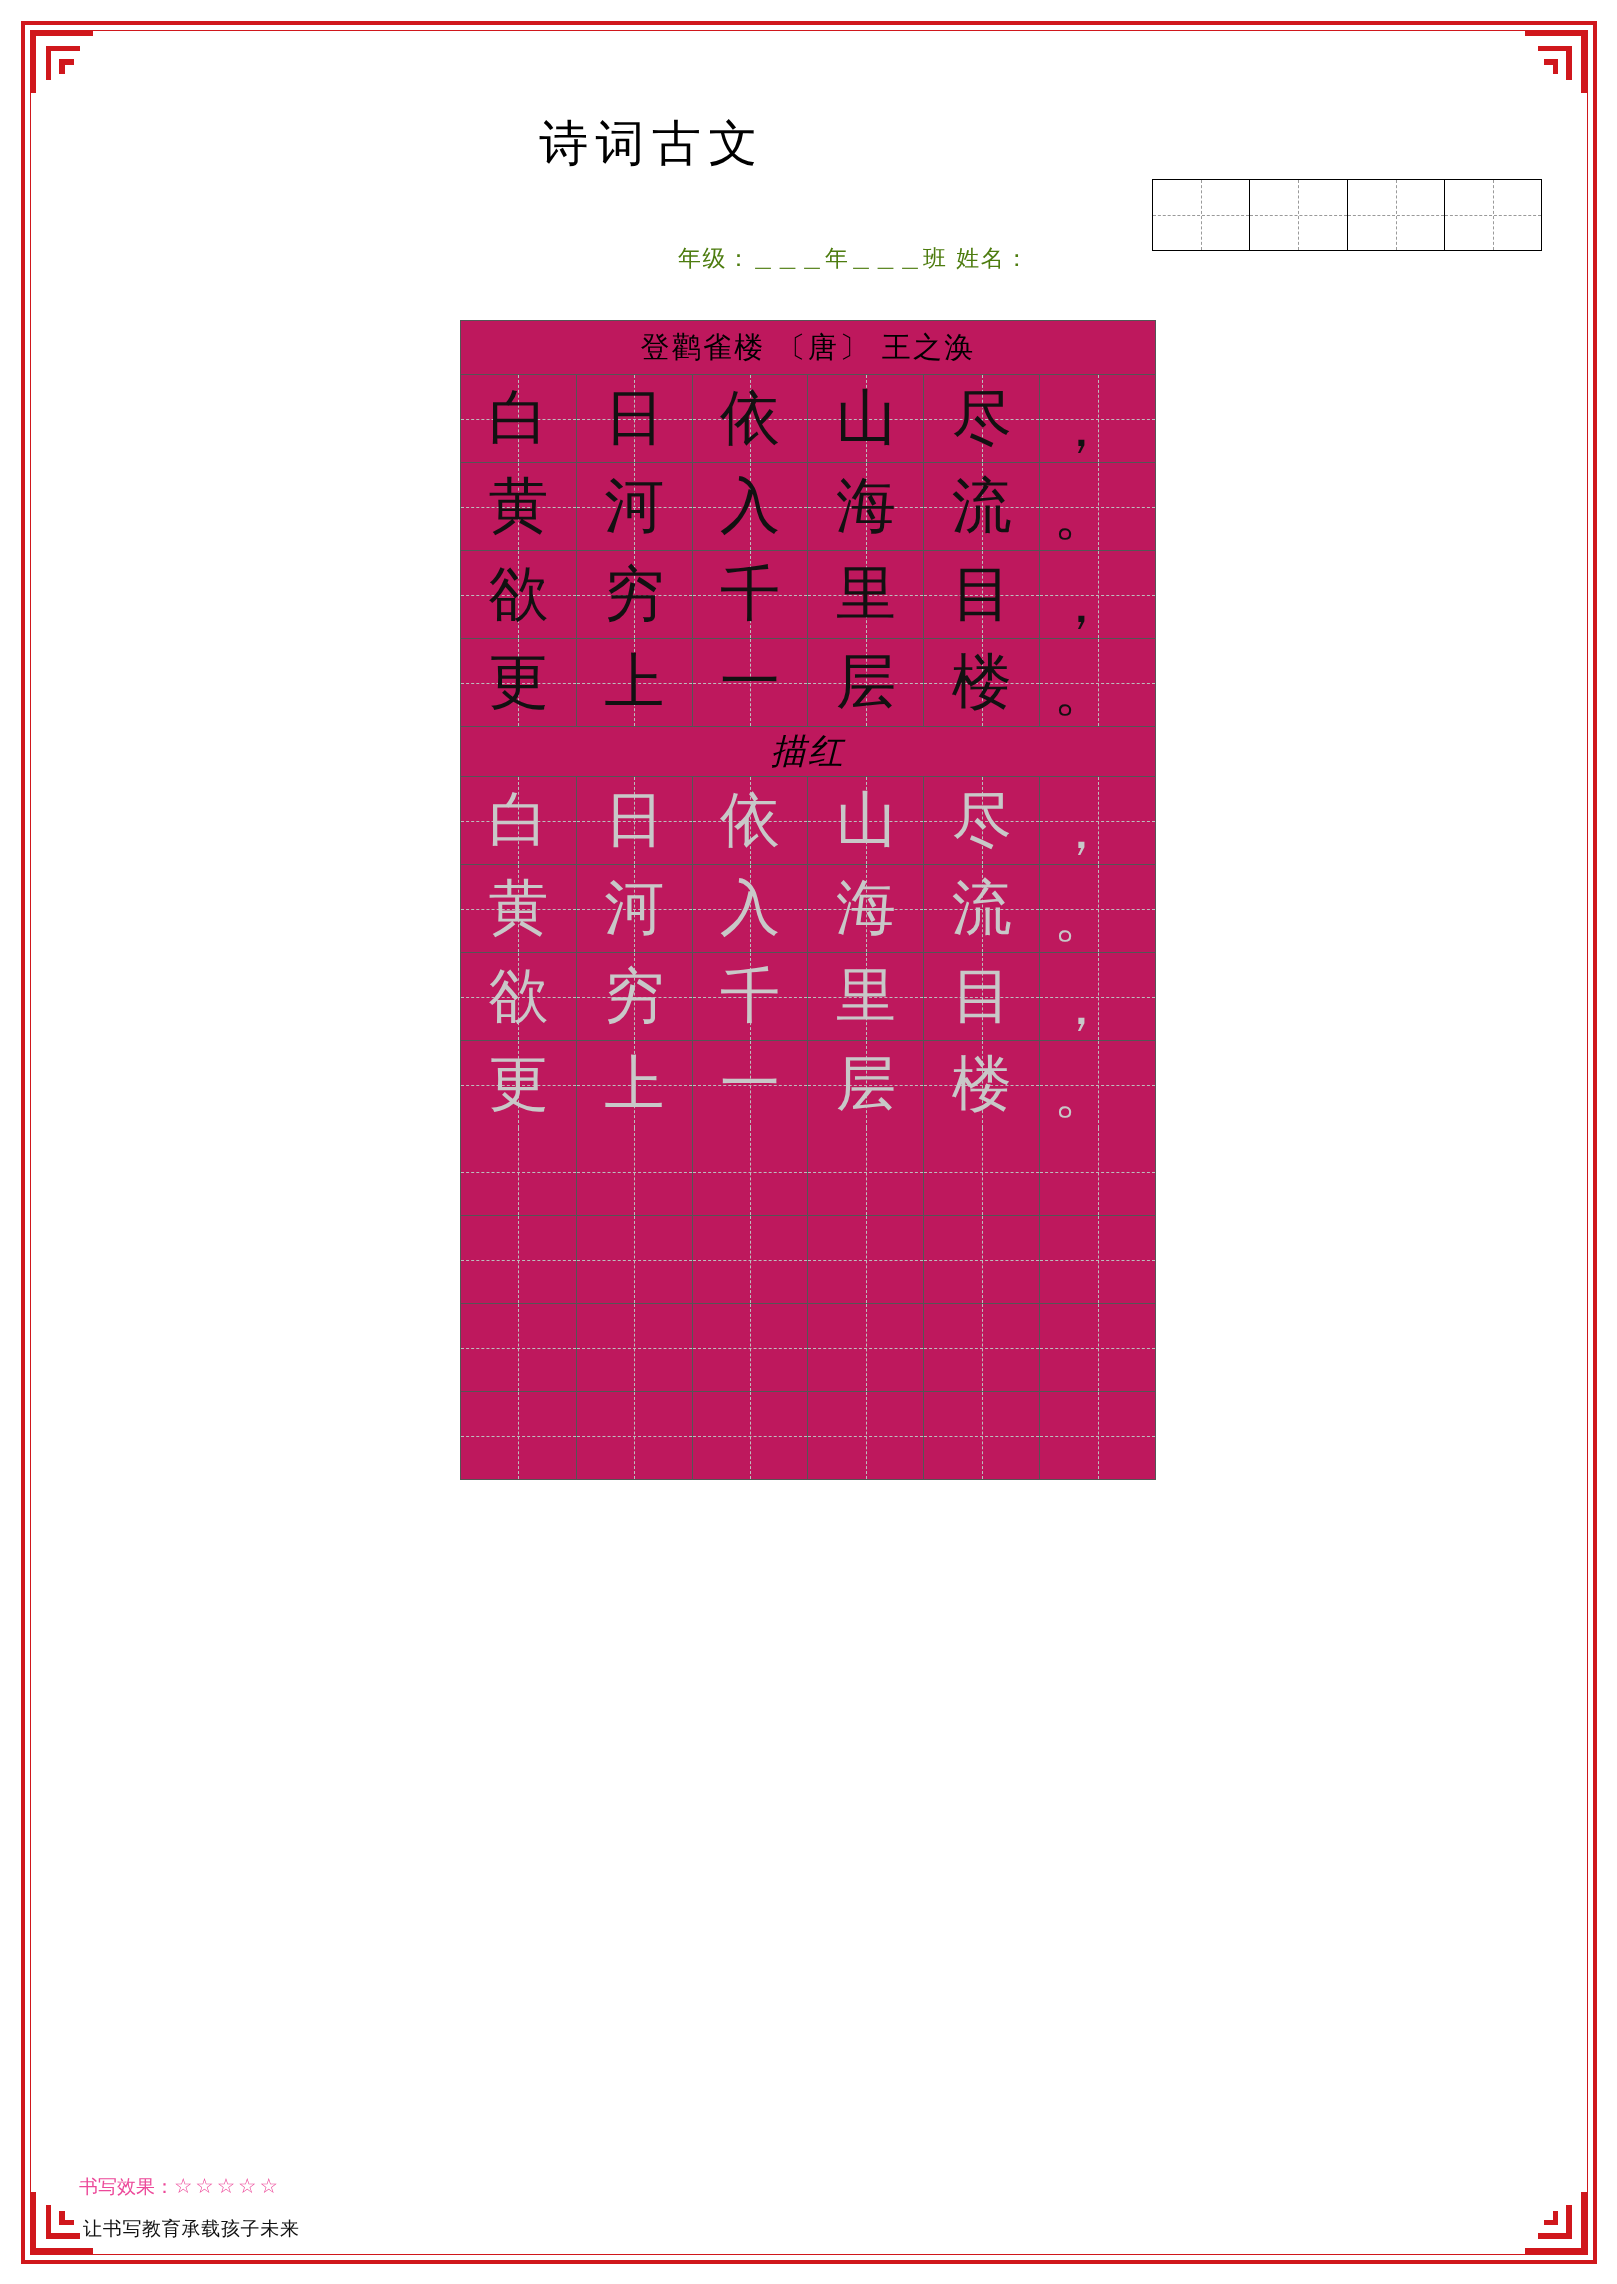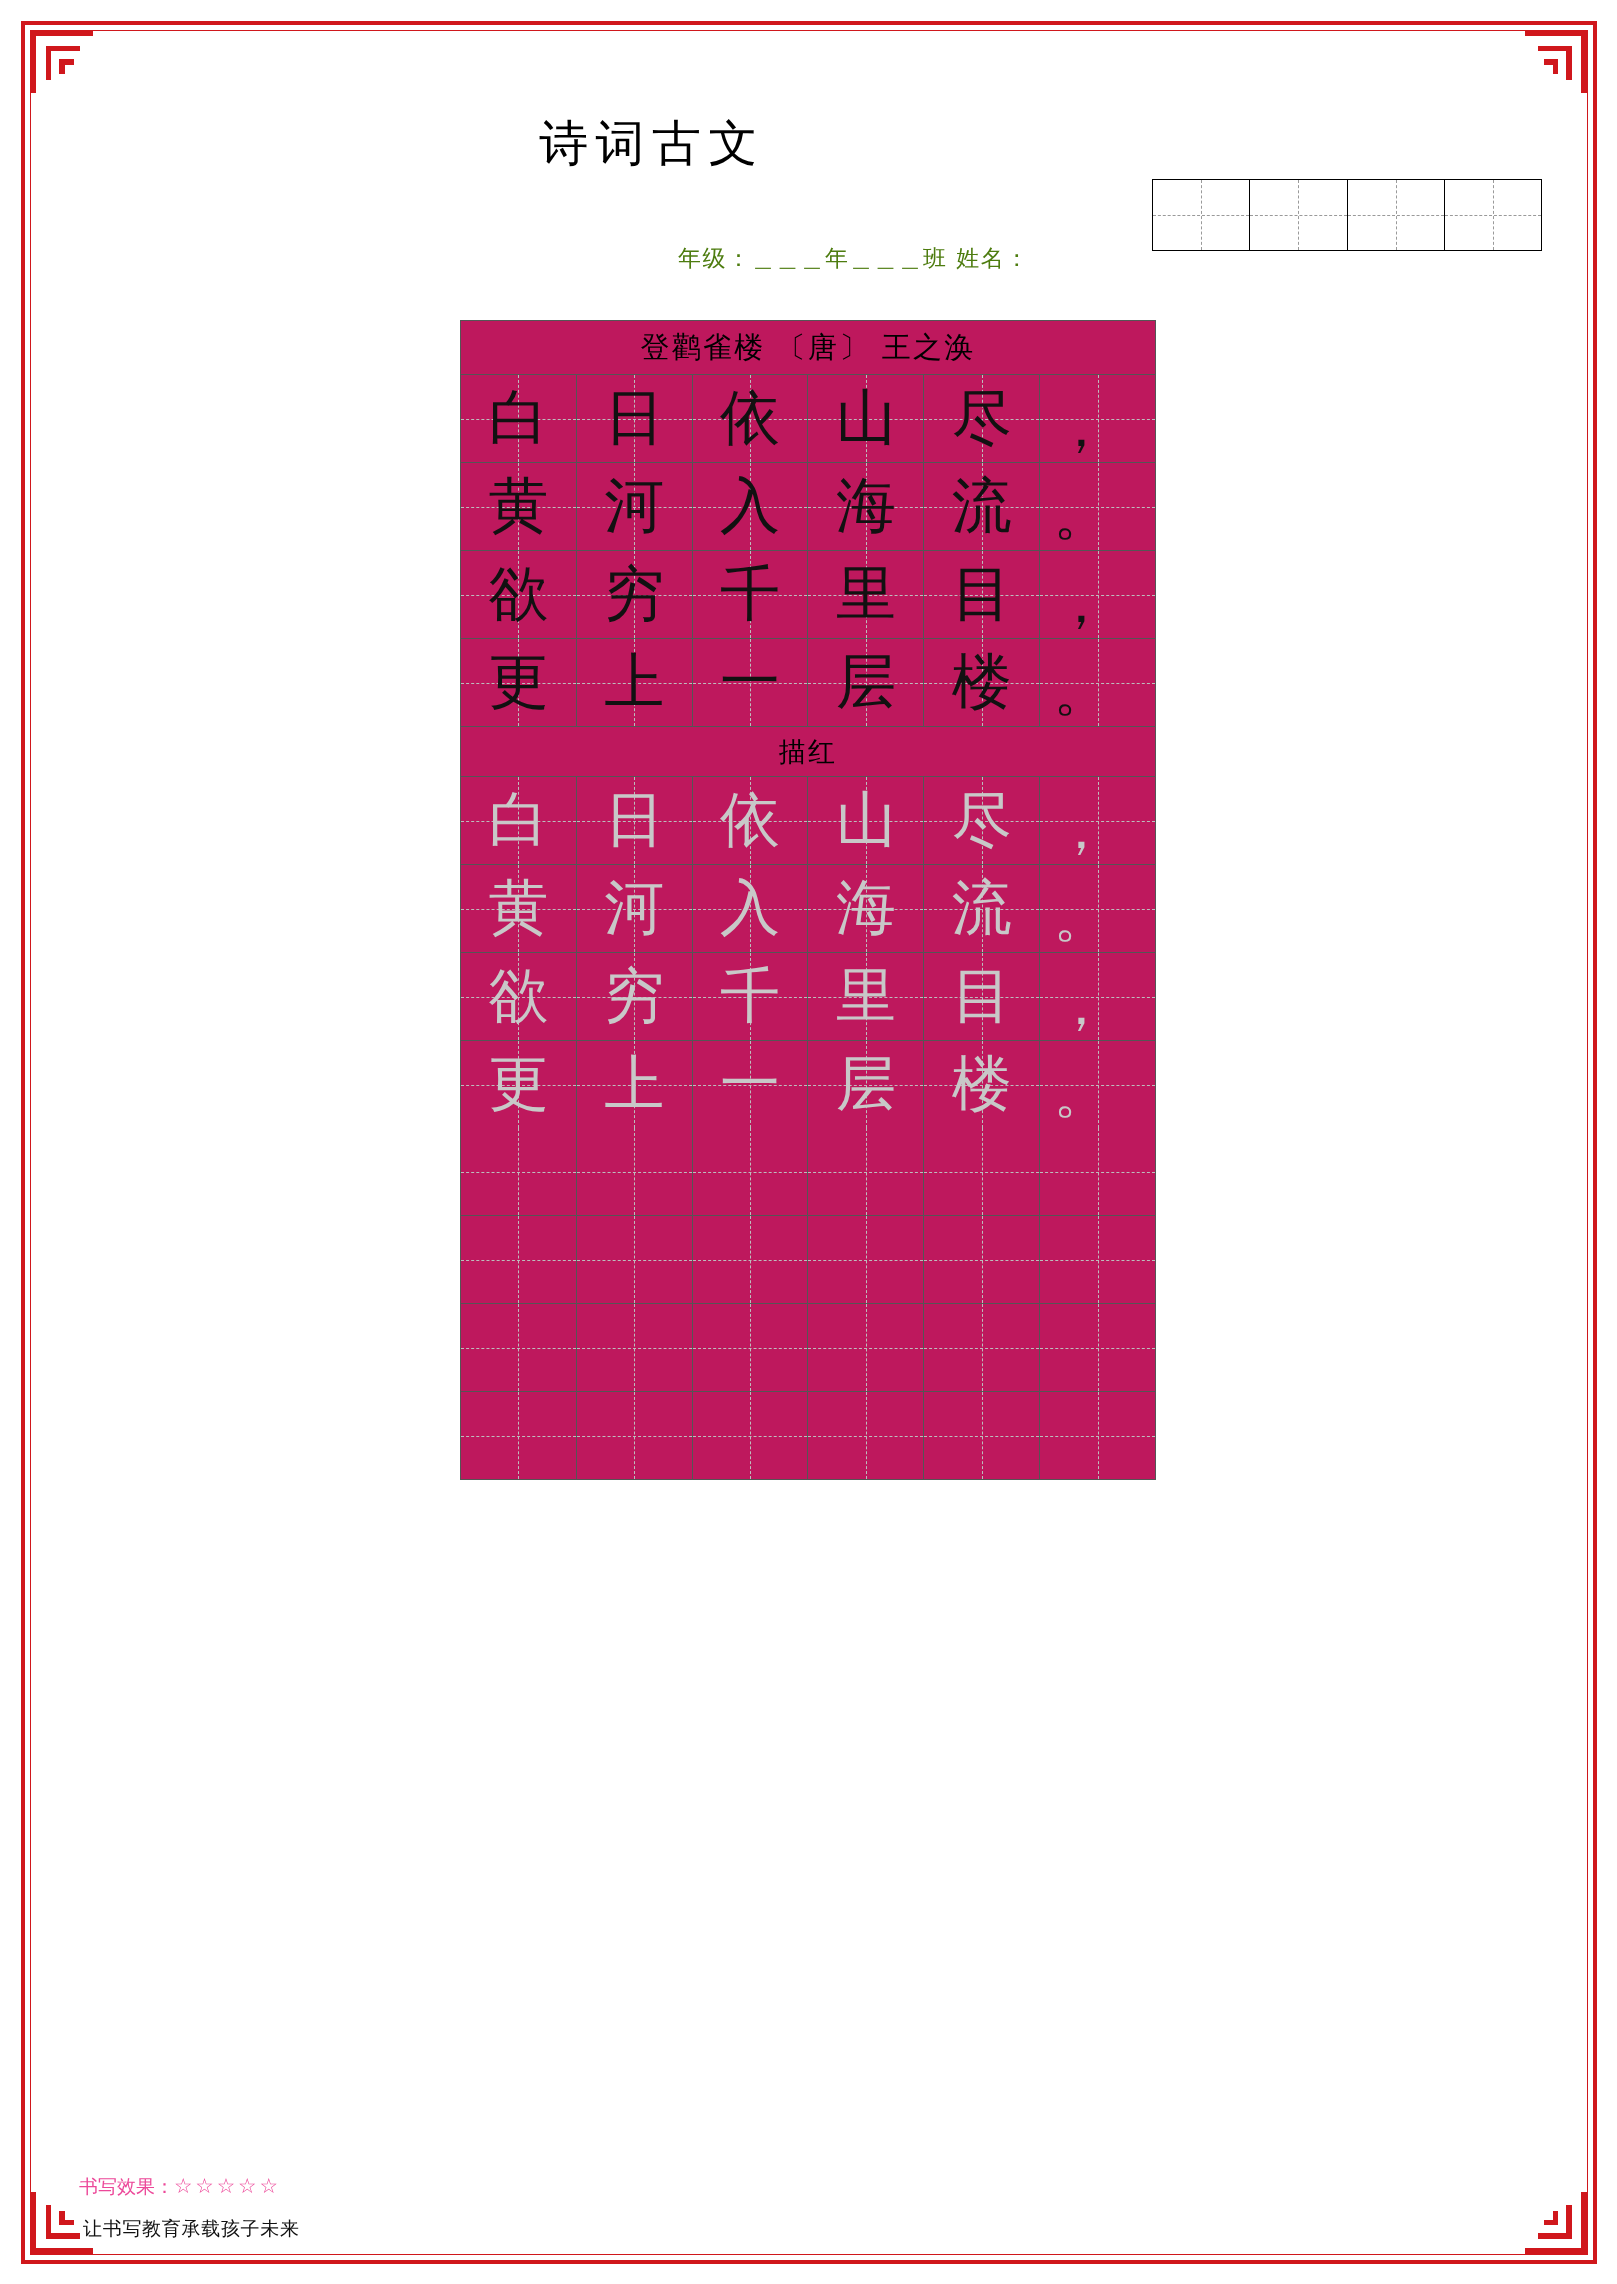--- a/index.html
+++ b/index.html
@@ -181,26 +181,27 @@
     padding-left: 13.3px;
     padding-bottom: 7.4px;
   }
   .section.trace .cellbox .glyph { color: #c8c8c8; }
   .section.blank .grid-row { height: 87px; }
 
   .section-label {
     height: 49px;
     line-height: 49px;
     text-align: center;
-    font-size: 27px;
+    font-size: 35px;
     letter-spacing: 2.2px;
     border-top: 1.5px solid #555;
     border-bottom: 1.5px solid #555;
     font-family: "DejaVu Serif", serif;
     color: #000;
+    font-style: italic;
   }
 
   
   .footer-rating {
     position: absolute;
     left: 79px;
     top: 2174px;
     font-size: 19px;
     color: #ec4899;
     font-family: Liberation Sans, sans-serif;

